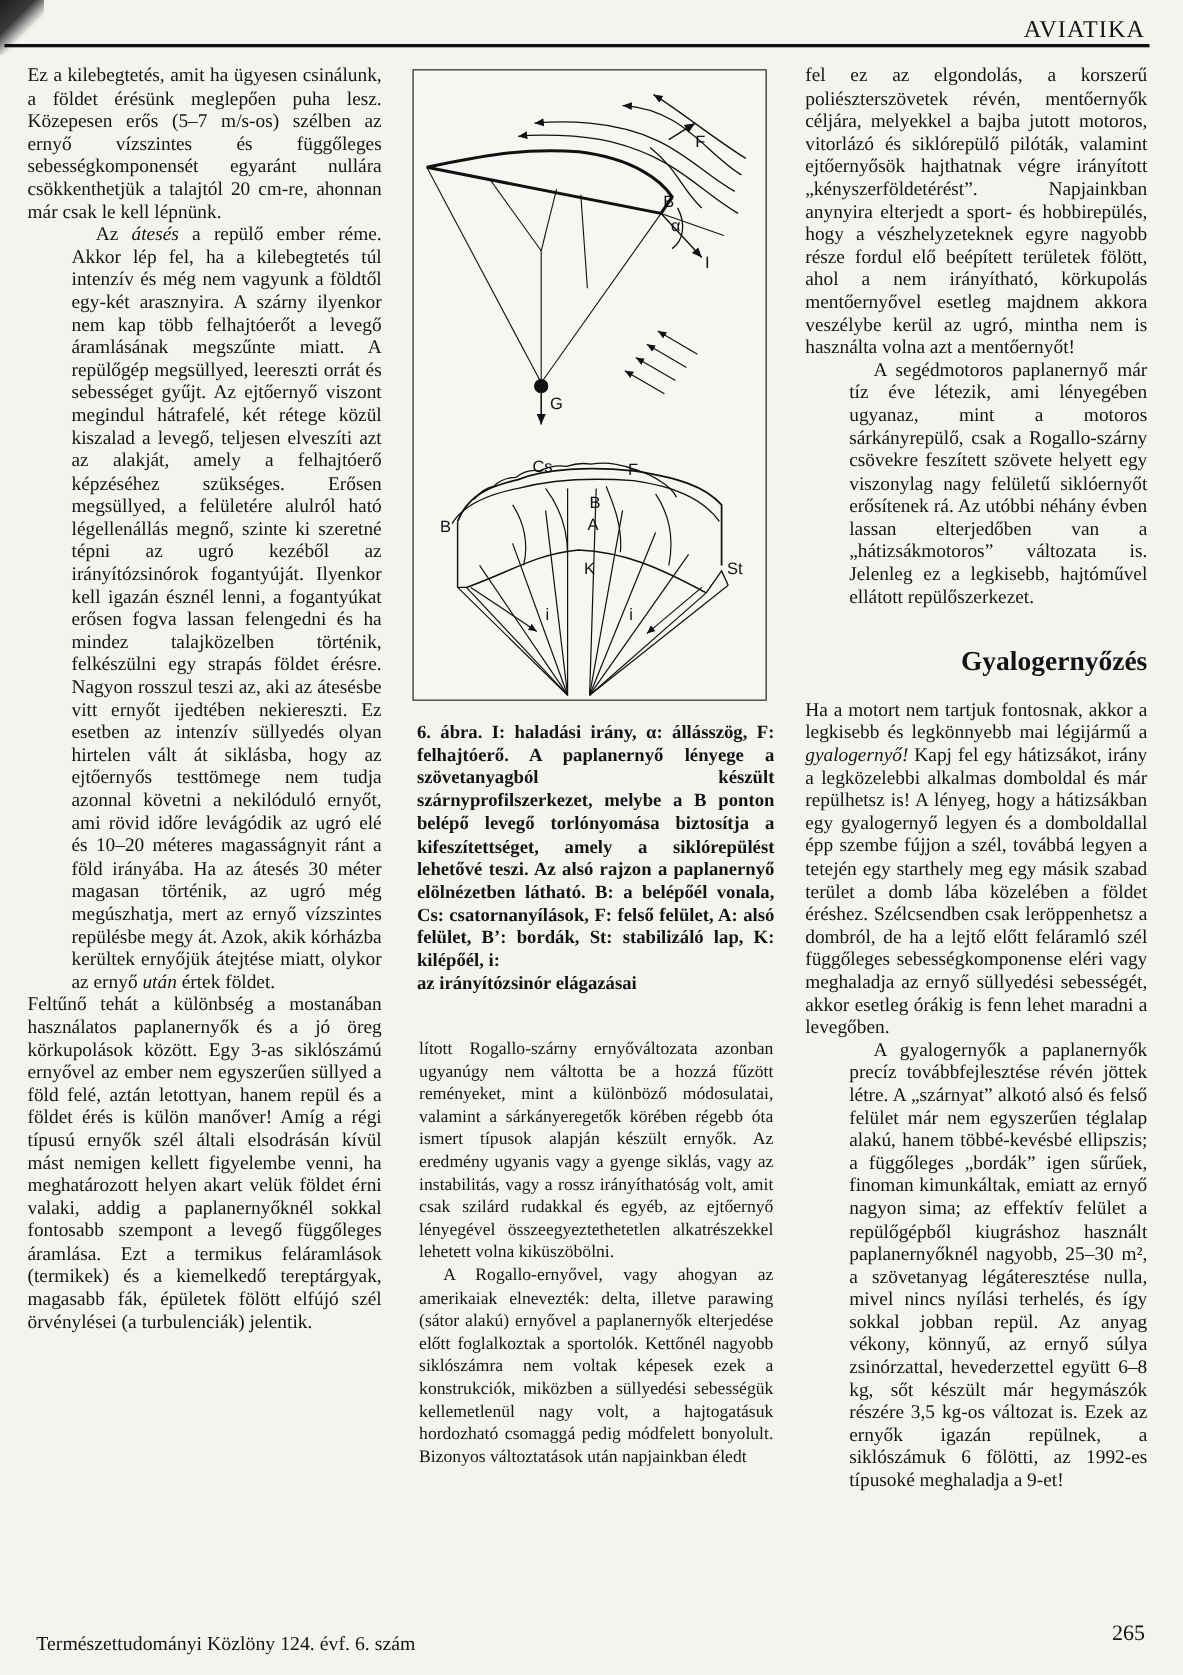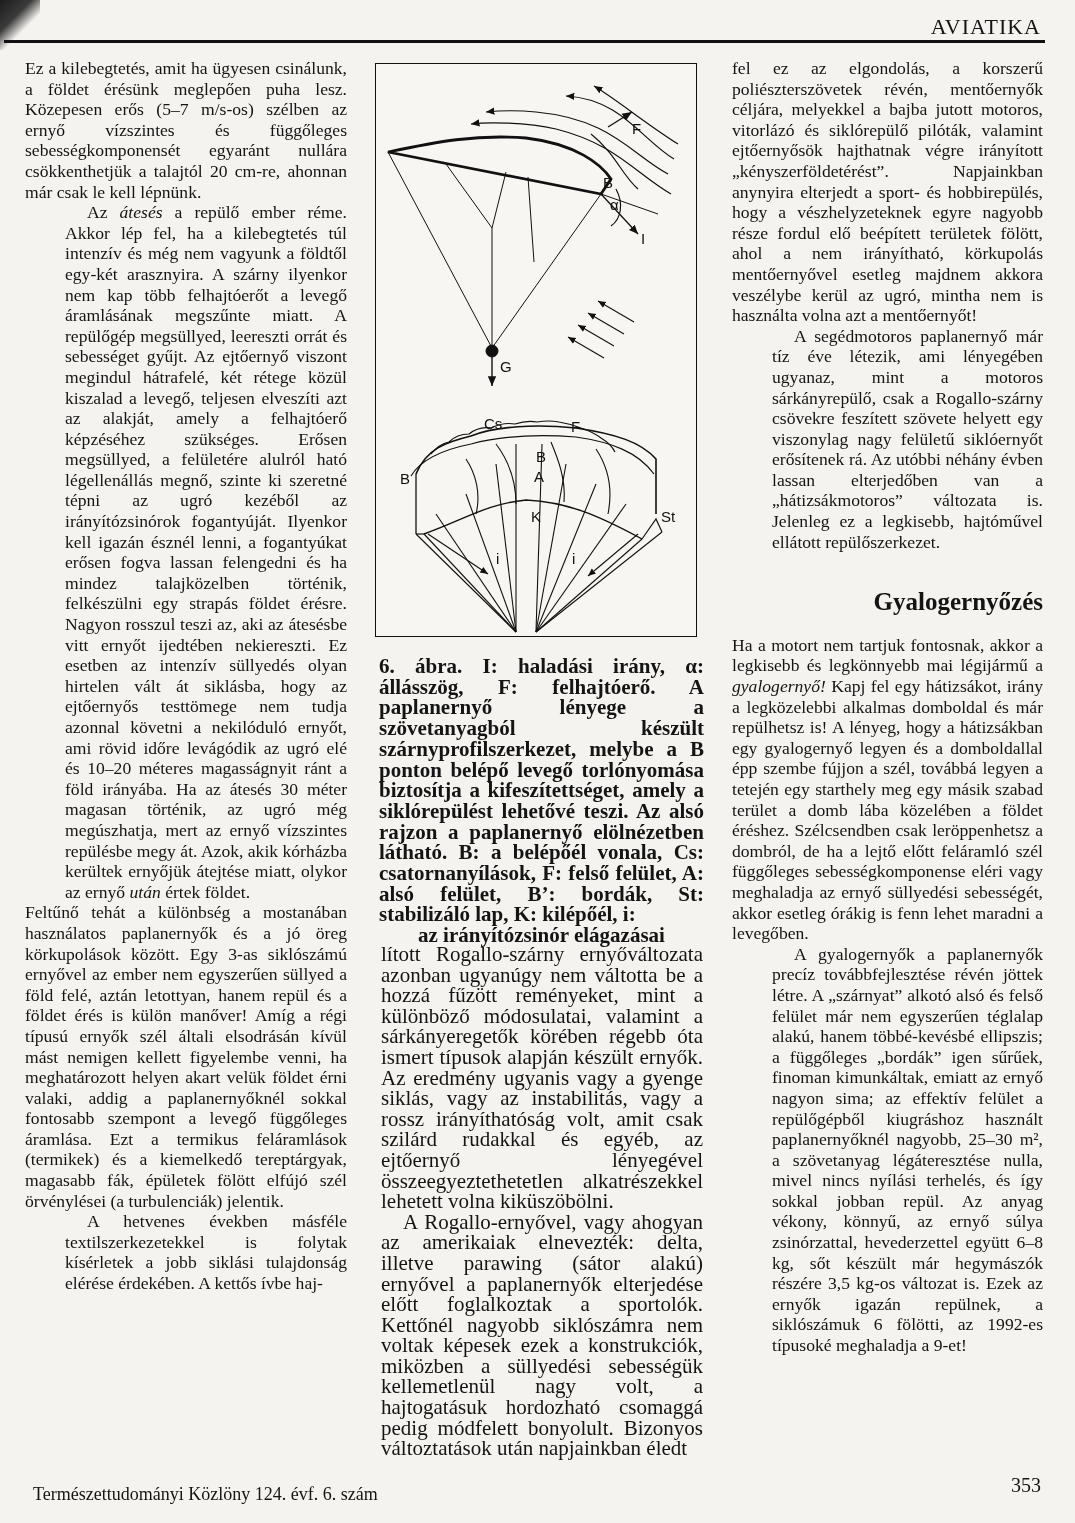--- a/index.html
+++ b/index.html
@@ -33,25 +33,25 @@
     font-weight: bold; font-size: 25px; text-align: right; margin: 40px 0 22px 0 !important;
   }
   .figure-box {
     position: absolute; left: 375px; top: 63px; width: 320px; height: 572px;
     border: 1.6px solid #111; background: #f7f6f2;
   }
   .figure-box svg { display: block; }
   .caption {
     position: absolute; left: 379px; top: 656px; width: 325px;
     font-family: "Liberation Serif", serif; font-weight: bold;
-    font-size: 21px; line-height: 20.7px; text-align: justify;
+    font-size: 17px; line-height: 20.7px; text-align: justify;
   }
-  .caption .last { text-align: center; display: block; }
+  .caption .last { text-align: left; display: block; }
   #col2-text { position: absolute; left: 381px; top: 944px; width: 322px;
-    font-size: 21px; line-height: 20.6px; text-align: justify; }
+    font-size: 16px; line-height: 20.6px; text-align: justify; }
   #col2-text p { margin: 0; }
   #col2-text p.indent { text-indent: 22px; }
   .footer-left {
     position: absolute; left: 33px; top: 1484px; font-size: 18px;
   }
   .page-number {
     position: absolute; right: 34px; top: 1474px; font-size: 20px;
   }
   .diagram-label { font-family: "Liberation Sans", "DejaVu Sans", sans-serif; font-size: 15px; fill: #111; }
 </style>
@@ -59,21 +59,20 @@
 <body>
 
 <div class="corner-shadow"></div>
 <div class="running-head">AVIATIKA</div>
 <div class="head-rule"></div>
 
 <div class="col" id="col1">
   <p>Ez a kilebegtetés, amit ha ügyesen csinálunk, a földet érésünk meglepően puha lesz. Közepesen erős (5–7 m/s-os) szélben az ernyő vízszintes és függőleges sebességkomponensét egyaránt nullára csökkenthetjük a talajtól 20 cm-re, ahonnan már csak le kell lépnünk.</p>
   <p class="indent" id="c1p2">Az <em>átesés</em> a repülő ember réme. Akkor lép fel, ha a kilebegtetés túl intenzív és még nem vagyunk a földtől egy-két arasznyira. A szárny ilyenkor nem kap több felhajtóerőt a levegő áramlásának megszűnte miatt. A repülőgép megsüllyed, leereszti orrát és sebességet gyűjt. Az ejtőernyő viszont megindul hátrafelé, két rétege közül kiszalad a levegő, teljesen elveszíti azt az alakját, amely a felhajtóerő képzéséhez szükséges. Erősen megsüllyed, a felületére alulról ható légellenállás megnő, szinte ki szeretné tépni az ugró kezéből az irányítózsinórok fogantyúját. Ilyenkor kell igazán észnél lenni, a fogantyúkat erősen fogva lassan felengedni és ha mindez talajközelben történik, felkészülni egy strapás földet érésre. Nagyon rosszul teszi az, aki az átesésbe vitt ernyőt ijedtében nekiereszti. Ez esetben az intenzív süllyedés olyan hirtelen vált át siklásba, hogy az ejtőernyős testtömege nem tudja azonnal követni a nekilóduló ernyőt, ami rövid időre levágódik az ugró elé és 10–20 méteres magasságnyit ránt a föld irányába. Ha az átesés 30 méter magasan történik, az ugró még megúszhatja, mert az ernyő vízszintes repülésbe megy át. Azok, akik kórházba kerültek ernyőjük átejtése miatt, olykor az ernyő <em>után</em> értek földet.</p>
   <p>Feltűnő tehát a különbség a mostanában használatos paplanernyők és a jó öreg körkupolások között. Egy 3-as siklószámú ernyővel az ember nem egyszerűen süllyed a föld felé, aztán letottyan, hanem repül és a földet érés is külön manőver! Amíg a régi típusú ernyők szél általi elsodrásán kívül mást nemigen kellett figyelembe venni, ha meghatározott helyen akart velük földet érni valaki, addig a paplanernyőknél sokkal fontosabb szempont a levegő függőleges áramlása. Ezt a termikus feláramlások (termikek) és a kiemelkedő tereptárgyak, magasabb fák, épületek fölött elfújó szél örvénylései (a turbulenciák) jelentik.</p>
-  <p class="indent">A hetvenes években másféle textilszerkezetekkel is folytak kísérletek a jobb siklási tulajdonság elérése érdekében. A kettős ívbe haj-</p>
 </div>
 
 <div class="figure-box">
   <svg width="320" height="572" viewBox="0 0 320 572">
     <defs>
       <marker id="arr" markerWidth="8" markerHeight="8" refX="7" refY="4" orient="auto">
         <path d="M0,1 L7,4 L0,7 Z" fill="#111"></path>
       </marker>
     </defs>
 
@@ -169,13 +168,13 @@
 
 <div class="col" id="col3">
   <p>fel ez az elgondolás, a korszerű poliészterszövetek révén, mentőernyők céljára, melyekkel a bajba jutott motoros, vitorlázó és siklórepülő pilóták, valamint ejtőernyősök hajthatnak végre irányított „kényszerföldetérést”. Napjainkban anynyira elterjedt a sport- és hobbirepülés, hogy a vészhelyzeteknek egyre nagyobb része fordul elő beépített területek fölött, ahol a nem irányítható, körkupolás mentőernyővel esetleg majdnem akkora veszélybe kerül az ugró, mintha nem is használta volna azt a mentőernyőt!</p>
   <p class="indent">A segédmotoros paplanernyő már tíz éve létezik, ami lényegében ugyanaz, mint a motoros sárkányrepülő, csak a Rogallo-szárny csövekre feszített szövete helyett egy viszonylag nagy felületű siklóernyőt erősítenek rá. Az utóbbi néhány évben lassan elterjedőben van a „hátizsákmotoros” változata is. Jelenleg ez a legkisebb, hajtóművel ellátott repülőszerkezet.</p>
   <p class="section-title">Gyalogernyőzés</p>
   <p><span>Ha a motort nem tartjuk fontosnak, akkor a legkisebb és legkönnyebb mai légijármű a </span><em>gyalogernyő!</em><span> Kapj fel egy hátizsákot, irány a legközelebbi alkalmas domboldal és már repülhetsz is! A lényeg, hogy a hátizsákban egy gyalogernyő legyen és a domboldallal épp szembe fújjon a szél, továbbá legyen a tetején egy starthely meg egy másik szabad terület a domb lába közelében a földet éréshez. Szélcsendben csak leröppenhetsz a dombról, de ha a lejtő előtt feláramló szél függőleges sebességkomponense eléri vagy meghaladja az ernyő süllyedési sebességét, akkor esetleg órákig is fenn lehet maradni a levegőben.</span></p>
   <p class="indent">A gyalogernyők a paplanernyők precíz továbbfejlesztése révén jöttek létre. A „szárnyat” alkotó alsó és felső felület már nem egyszerűen téglalap alakú, hanem többé-kevésbé ellipszis; a függőleges „bordák” igen sűrűek, finoman kimunkáltak, emiatt az ernyő nagyon sima; az effektív felület a repülőgépből kiugráshoz használt paplanernyőknél nagyobb, 25–30 m², a szövetanyag légáteresztése nulla, mivel nincs nyílási terhelés, és így sokkal jobban repül. Az anyag vékony, könnyű, az ernyő súlya zsinórzattal, hevederzettel együtt 6–8 kg, sőt készült már hegymászók részére 3,5 kg-os változat is. Ezek az ernyők igazán repülnek, a siklószámuk 6 fölötti, az 1992-es típusoké meghaladja a 9-et!</p>
 </div>
 
 <div class="footer-left">Természettudományi Közlöny 124. évf. 6. szám</div>
-<div class="page-number">353</div>
+<div class="page-number">265</div>
 
 </body></html>

